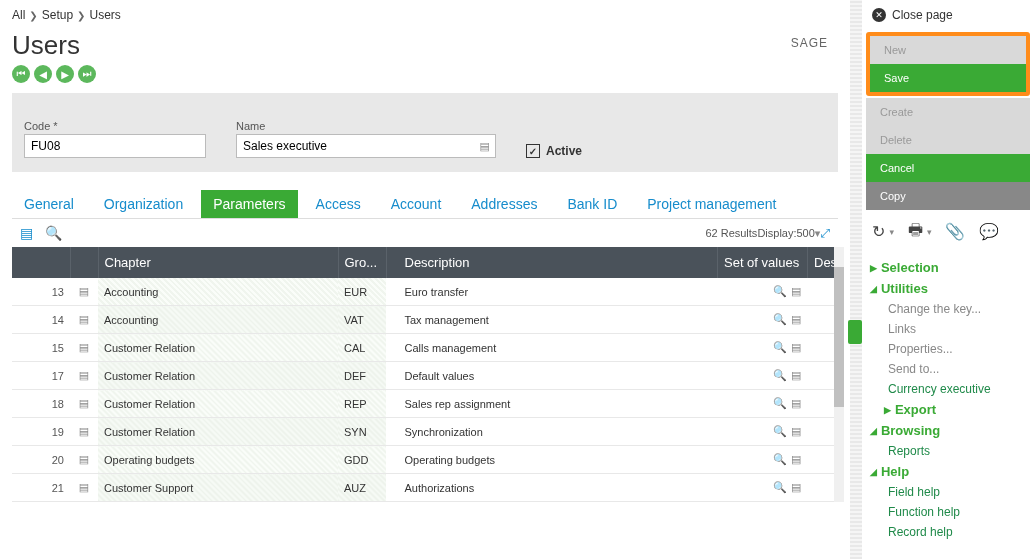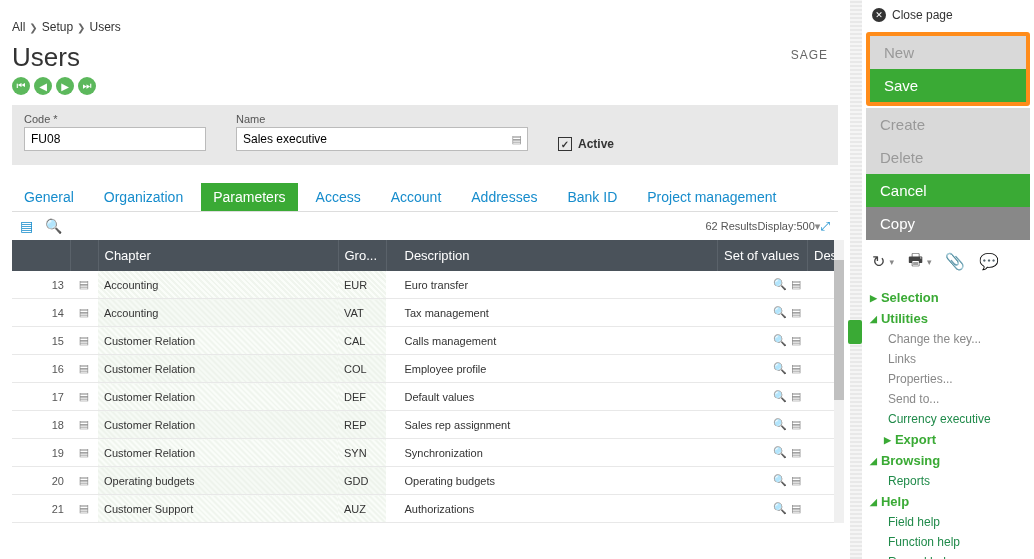--- a/index.html
+++ b/index.html
@@ -1,30 +1,30 @@
 <!DOCTYPE html>
 <html><head>
 <meta charset="utf-8">
 <style>
 * { box-sizing: border-box; margin: 0; padding: 0; font-family: Arial, sans-serif; }
 body { width: 1034px; height: 559px; overflow: hidden; background: #fff; display: flex; }
-.main { flex: 1; padding: 8px 12px 0 12px; position: relative; margin-top: 12px; }
+.main { flex: 1; padding: 8px 12px 0 12px; position: relative; }
 .breadcrumb { font-size: 12px; color: #333; display: flex; align-items: center; gap: 4px; margin-bottom: 8px; }
 .breadcrumb .chev { font-size: 10px; color: #666; }
 .title-row { display: flex; justify-content: space-between; align-items: flex-start; }
 h1 { font-size: 26px; font-weight: normal; color: #333; margin-bottom: 4px; }
 .brand { font-size: 12px; color: #666; letter-spacing: 1px; margin-right: 10px; margin-top: 6px; }
 .nav-circles { display: flex; gap: 4px; margin-bottom: 10px; }
 .nav-circles span { width: 18px; height: 18px; border-radius: 50%; background: #5cb85c; display: inline-flex; align-items: center; justify-content: center; color: #fff; font-size: 10px; cursor: pointer; }
-.filter-box { background: #e8e8e8; padding: 8px 12px 14px; margin-bottom: 18px; }
+.filter-box { background: #e8e8e8; padding: 27px 12px 14px; margin-bottom: 18px; }
 .fields { display: flex; gap: 30px; align-items: flex-end; }
 .fld label { font-size: 11px; color: #555; display: block; margin-bottom: 2px; }
 .fld input[type=text] { border: 1px solid #bbb; padding: 4px 6px; font-size: 12px; background: #fff; }
 .fld .code { width: 182px; }
-.fld .name { width: 292px; }
+.fld .name { width: 260px; }
 .input-wrap { position: relative; display: inline-block; }
 .input-icon { position: absolute; right: 6px; top: 50%; transform: translateY(-50%); font-size: 11px; color: #888; }
 .chk { display: flex; align-items: center; gap: 6px; font-size: 12px; font-weight: bold; color: #333; }
 .chk span.box { width: 14px; height: 14px; border: 1px solid #333; display: inline-flex; align-items: center; justify-content: center; font-size: 10px; color: #333; }
 .tabs { display: flex; gap: 6px; margin-bottom: 0; flex-wrap: wrap; }
 .tab { padding: 6px 12px; font-size: 14px; color: #168ccc; cursor: pointer; }
 .tab.active { background: #3aaa35; color: #fff; }
 .toolbar { display: flex; align-items: center; justify-content: space-between; padding: 6px 8px; border-top: 1px solid #ddd; }
 .tb-left { display: flex; gap: 12px; }
 .tb-left span { color: #168ccc; font-size: 14px; cursor: pointer; }
@@ -49,21 +49,21 @@
 tbody td.sov { text-align: right; color: #888; }
 tbody td.sov span { margin-left: 4px; cursor:pointer; }
 .scrollfake { position: absolute; right: -6px; top: 0; width: 10px; height: 100%; background: #f0f0f0; }
 .scrollfake .thumb { background: #c0c0c0; width: 100%; height: 140px; margin-top: 20px; }
 .divider { width: 12px; background: repeating-linear-gradient(0deg,#e8e8e8,#e8e8e8 2px,#f5f5f5 2px,#f5f5f5 4px); position: relative; }
 .divider .grip { position: absolute; left: -2px; top: 320px; width: 14px; height: 24px; background: #3aaa35; border-radius: 2px; }
 .side { width: 172px; padding: 8px 4px 0 4px; font-size: 12px; }
 .close { display: flex; align-items: center; gap: 6px; color: #333; margin-bottom: 10px; margin-left: 6px; }
 .close .x { width: 14px; height: 14px; border-radius: 50%; background: #333; color: #fff; display: inline-flex; align-items: center; justify-content: center; font-size: 9px; }
 .btns { border: 4px solid #ff8c1a; border-radius: 3px; padding: 0; margin-bottom: 2px; }
-.btns .b, .btns-out .b { padding: 8px 14px; font-size: 15px; color: #fff; cursor: pointer; }
+.btns .b, .btns-out .b { padding: 8px 14px; font-size: 11px; color: #fff; cursor: pointer; }
 .btns-out .b { margin-top: 0; }
 .b.gray { background: #d9d9d9; color: #999; }
 .b.green { background: #3aaa35; }
 .icon-row { display: flex; gap: 14px; padding: 8px 6px 12px; color: #444; font-size: 16px; align-items:center; }
 .icon-row span { cursor: pointer; }
 .menu { margin-left: 4px; }
 .menu .hdr { color: #3aaa35; font-weight: bold; font-size: 13px; padding: 3px 0; display: flex; align-items: center; gap: 4px; cursor:pointer; }
 .menu .hdr .tri { font-size: 9px; }
 .menu .item { color: #208a4a; font-size: 12px; padding: 3px 0 3px 18px; cursor: pointer; }
 .menu .item.gray { color: #888; }
@@ -176,30 +176,20 @@
             <td class="num">15</td>
             <td class="ic">▤</td>
             <td class="hatch">Customer Relation</td>
             <td class="hatch">CAL</td>
             <td></td>
             <td>Calls management</td>
             <td class="sov"><span>🔍</span><span>▤</span></td>
             <td></td>
           </tr>
           <tr>
-            <td class="num">16</td>
-            <td class="ic">▤</td>
-            <td class="hatch">Customer Relation</td>
-            <td class="hatch">COL</td>
-            <td></td>
-            <td>Employee profile</td>
-            <td class="sov"><span>🔍</span><span>▤</span></td>
-            <td></td>
-          </tr>
-          <tr>
             <td class="num">17</td>
             <td class="ic">▤</td>
             <td class="hatch">Customer Relation</td>
             <td class="hatch">DEF</td>
             <td></td>
             <td>Default values</td>
             <td class="sov"><span>🔍</span><span>▤</span></td>
             <td></td>
           </tr>
           <tr>

